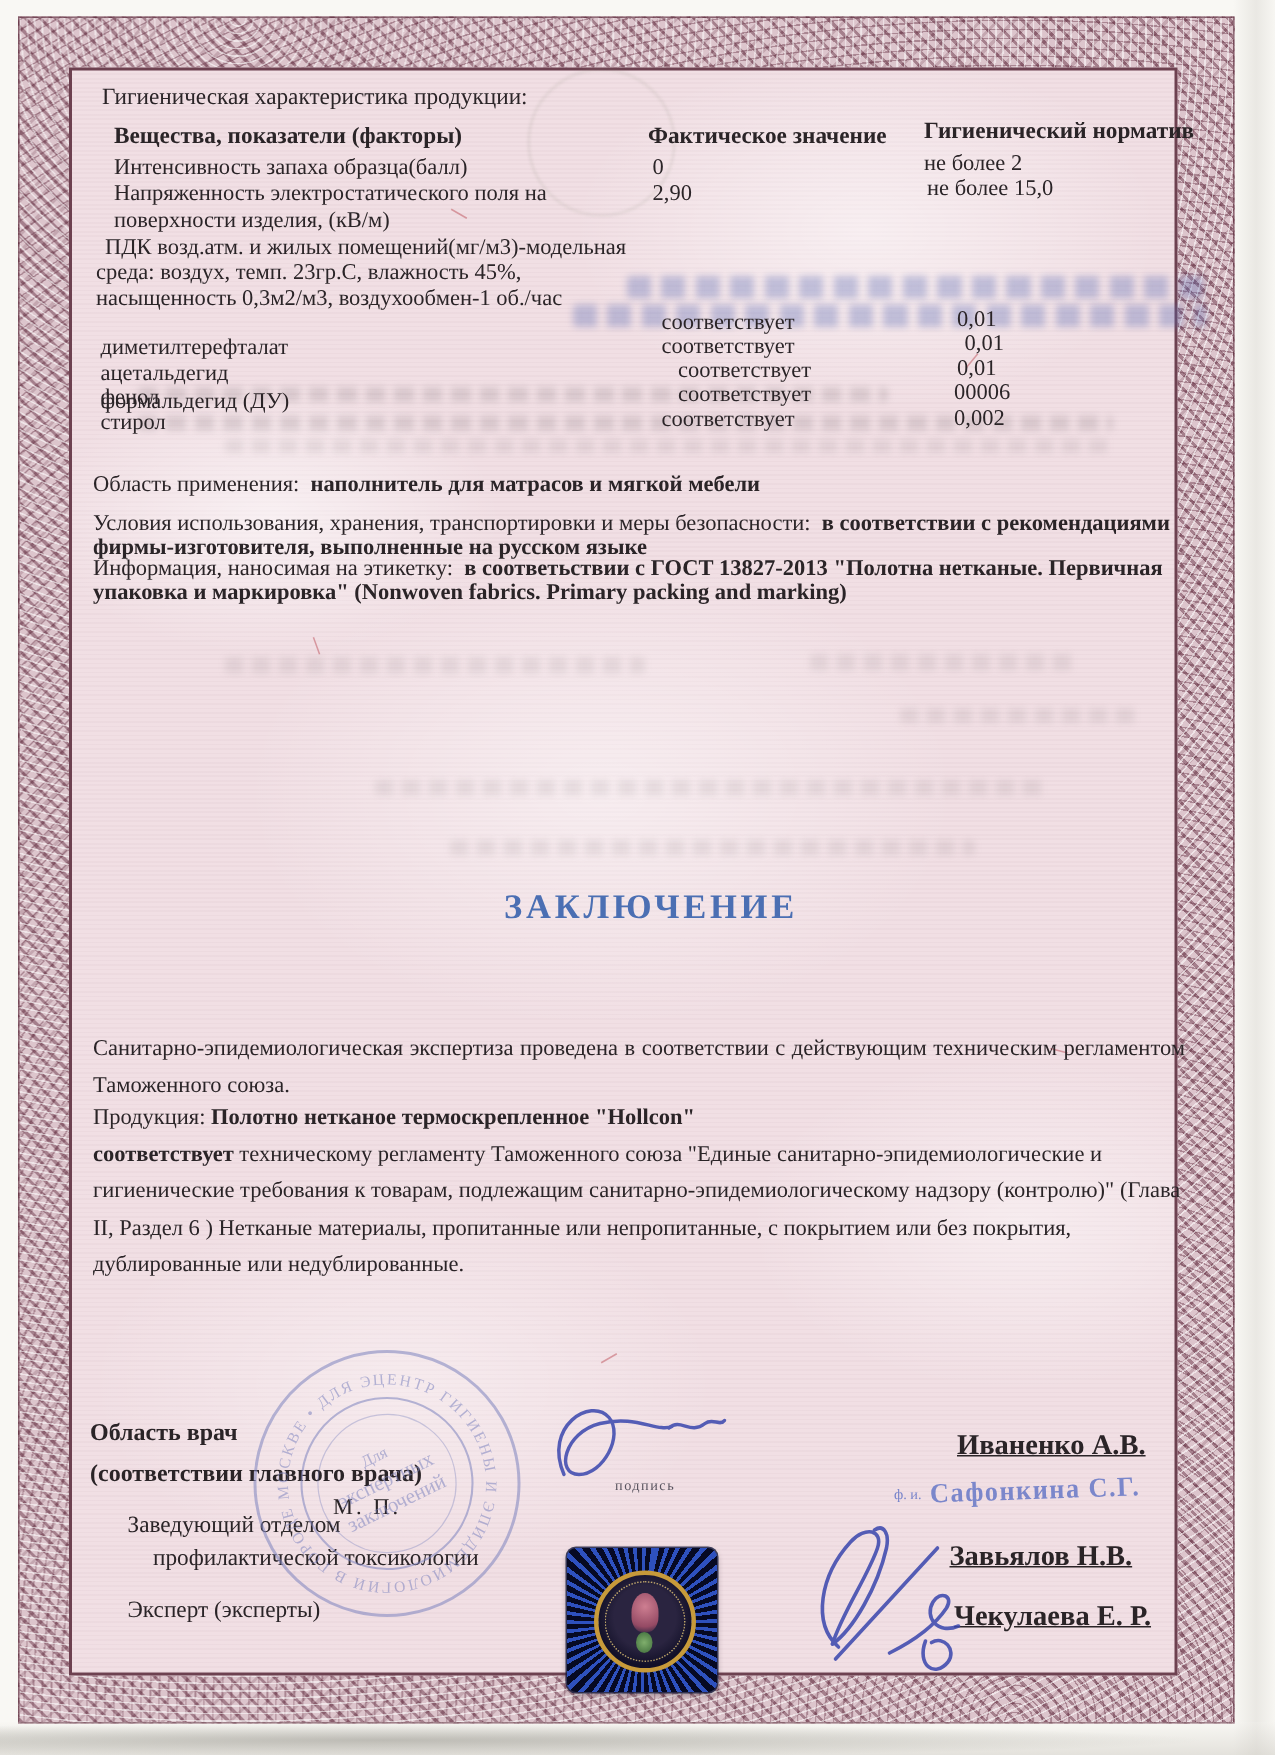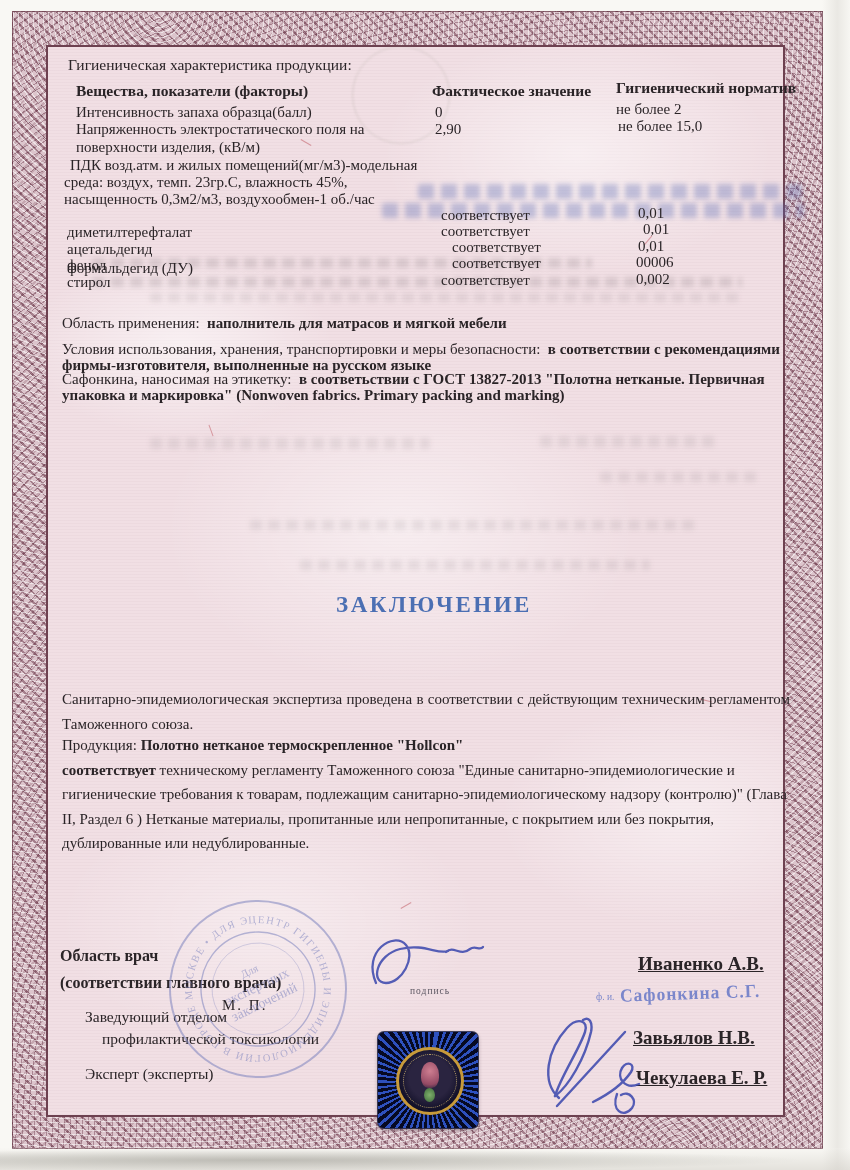--- a/index.html
+++ b/index.html
@@ -144,21 +144,21 @@
 
   <p class="para" style="left:62px;top:300px;width:740px;">
     <span>Область применения:</span>&nbsp;
     <b>наполнитель для матрасов и мягкой мебели</b>
   </p>
   <p class="para" style="left:62px;top:326px;width:740px;">
     <span>Условия использования, хранения, транспортировки и меры безопасности:</span>&nbsp;
     <b>в соответствии с рекомендациями фирмы-изготовителя, выполненные на русском языке</b>
   </p>
   <p class="para" style="left:62px;top:356px;width:744px;">
-    <span>Сафонкина, наносимая на этикетку:</span>&nbsp;
+    <span>Информация, наносимая на этикетку:</span>&nbsp;
     <b>в соответьствии с ГОСТ 13827-2013 "Полотна нетканые. Первичная упаковка и маркировка" (Nonwoven fabrics. Primary packing and marking)</b>
   </p>
 
   <div class="abs concl-title" style="left:336px;top:592px;font-family:Liberation Serif, serif;">ЗАКЛЮЧЕНИЕ</div>
 
   <p class="bodytext just" style="left:62px;top:672px;width:728px;">Санитарно-эпидемиологическая экспертиза проведена в соответствии с действующим техническим регламентом Таможенного союза.</p>
 
   <p class="bodytext" style="left:62px;top:718px;width:732px;">
     <span>Продукция:</span>
     <b>Полотно нетканое термоскрепленное "Hollcon"</b><br>

